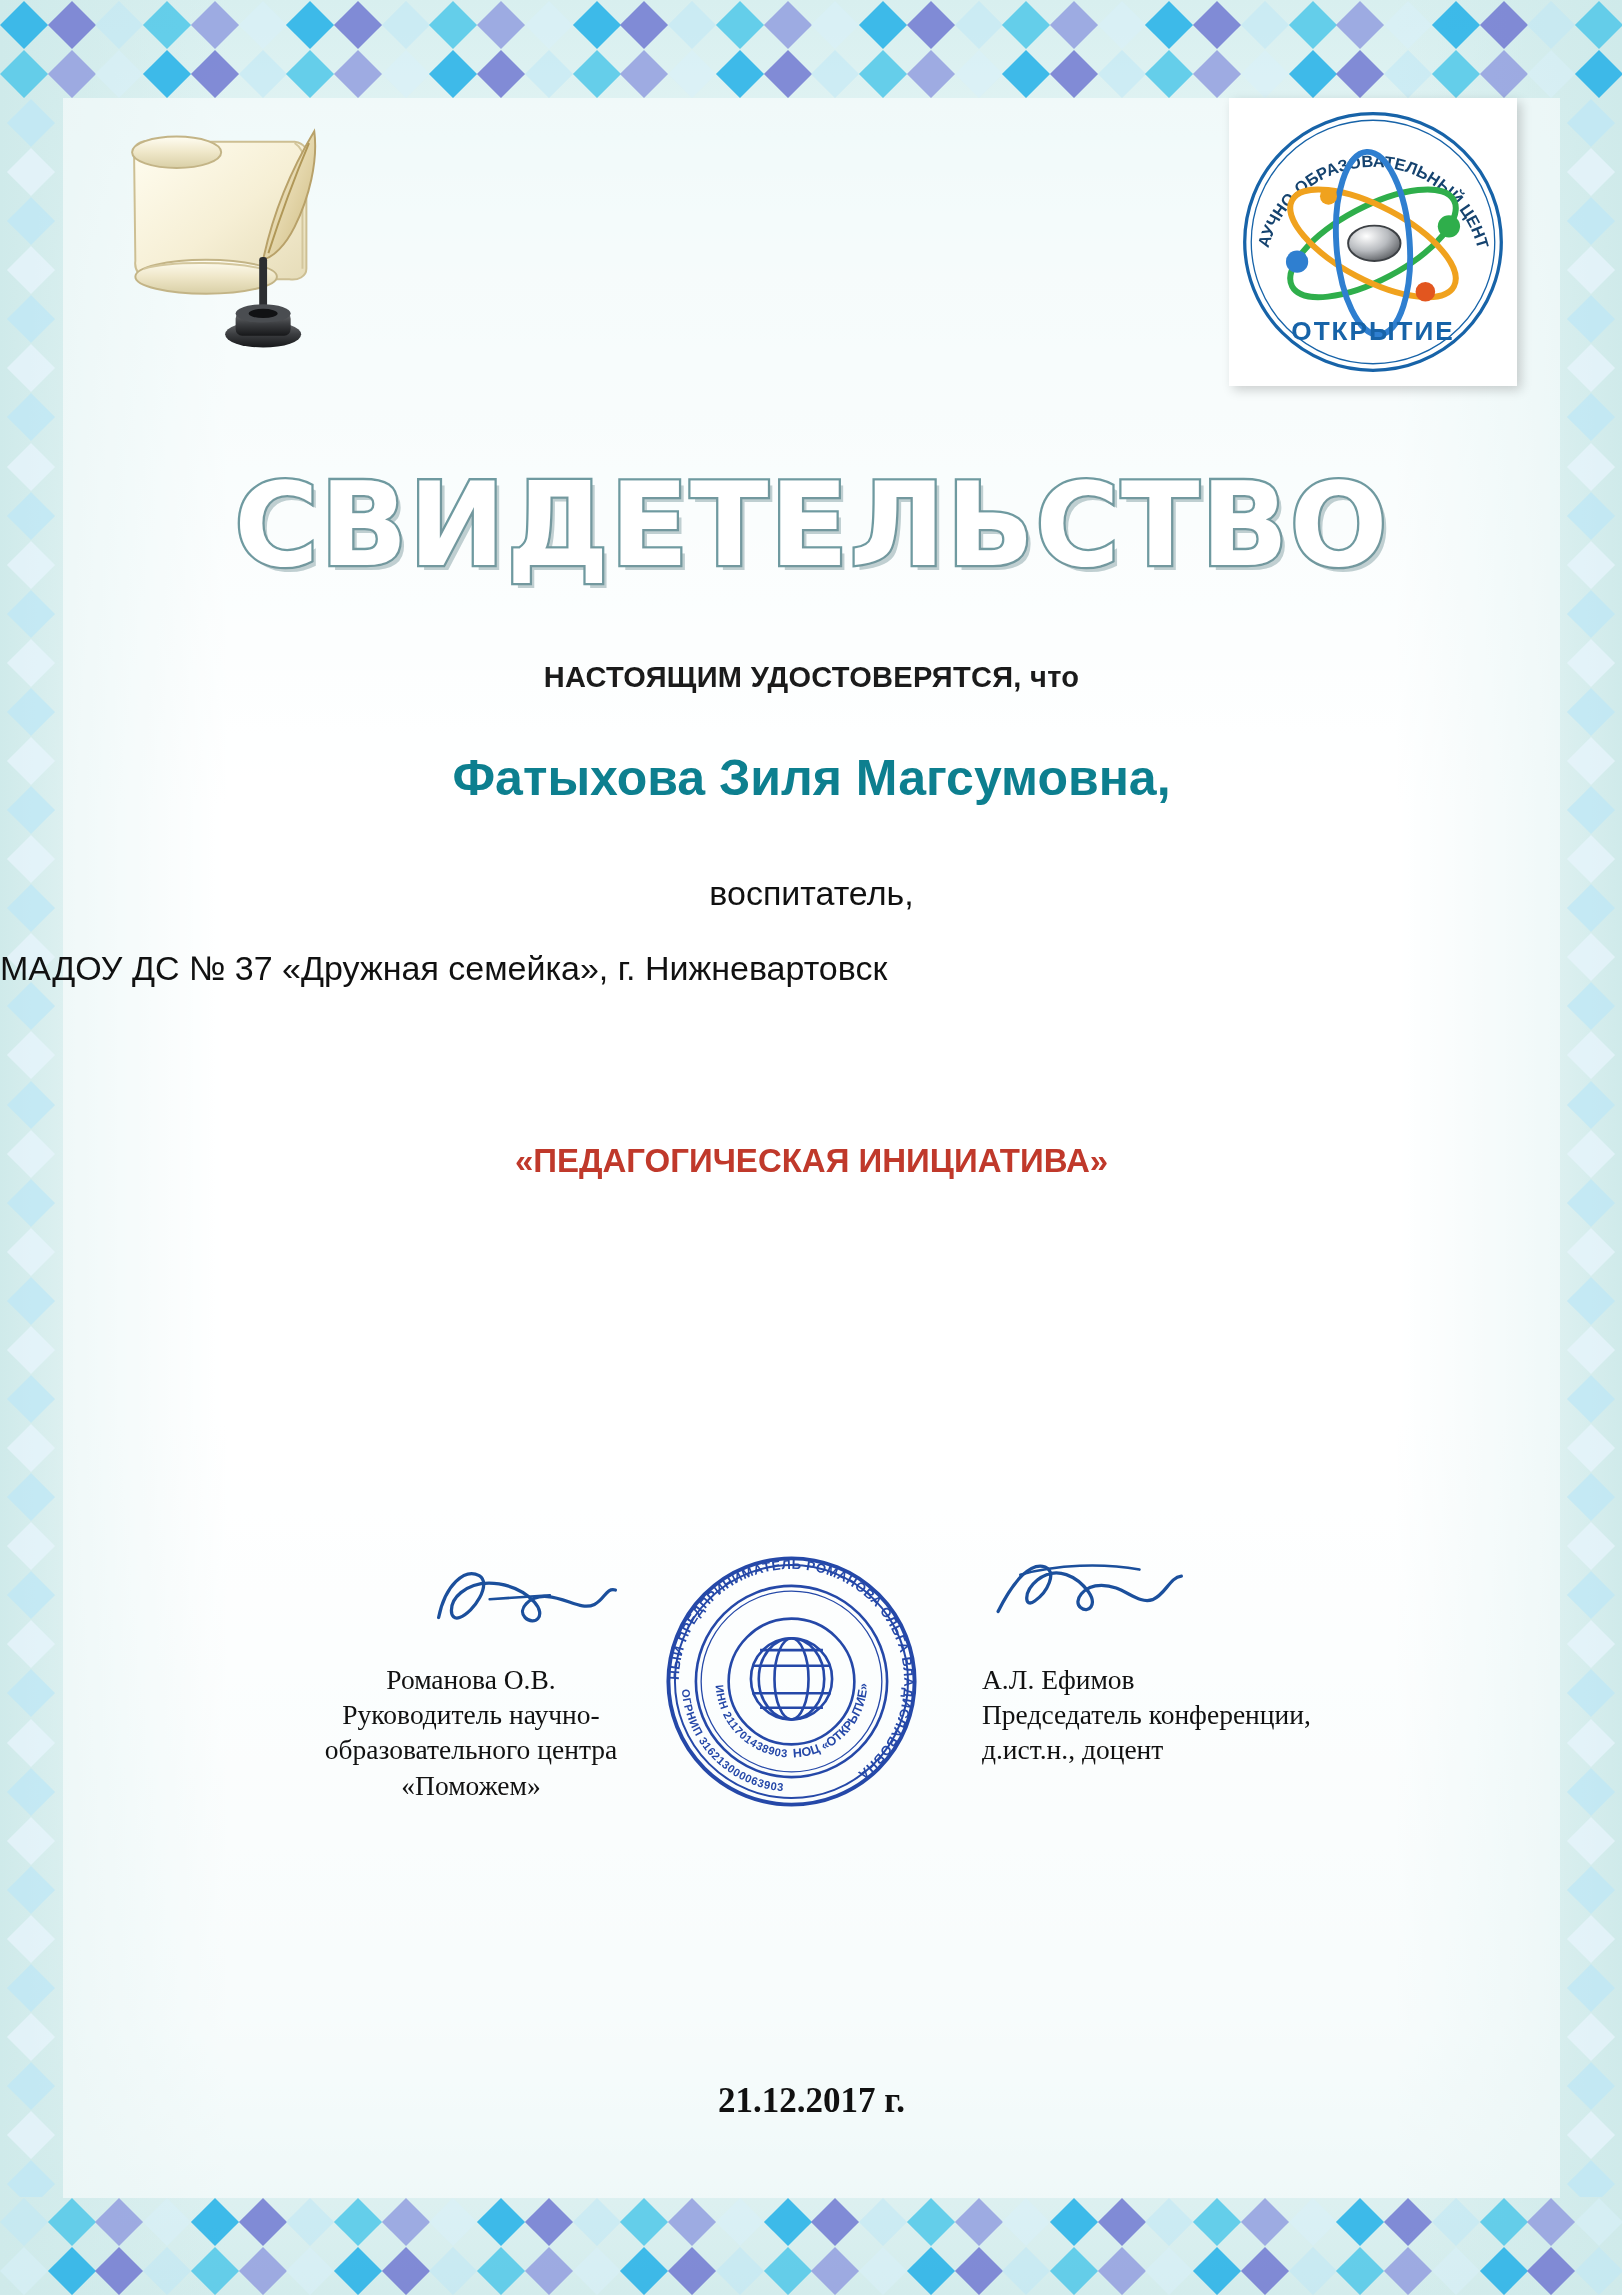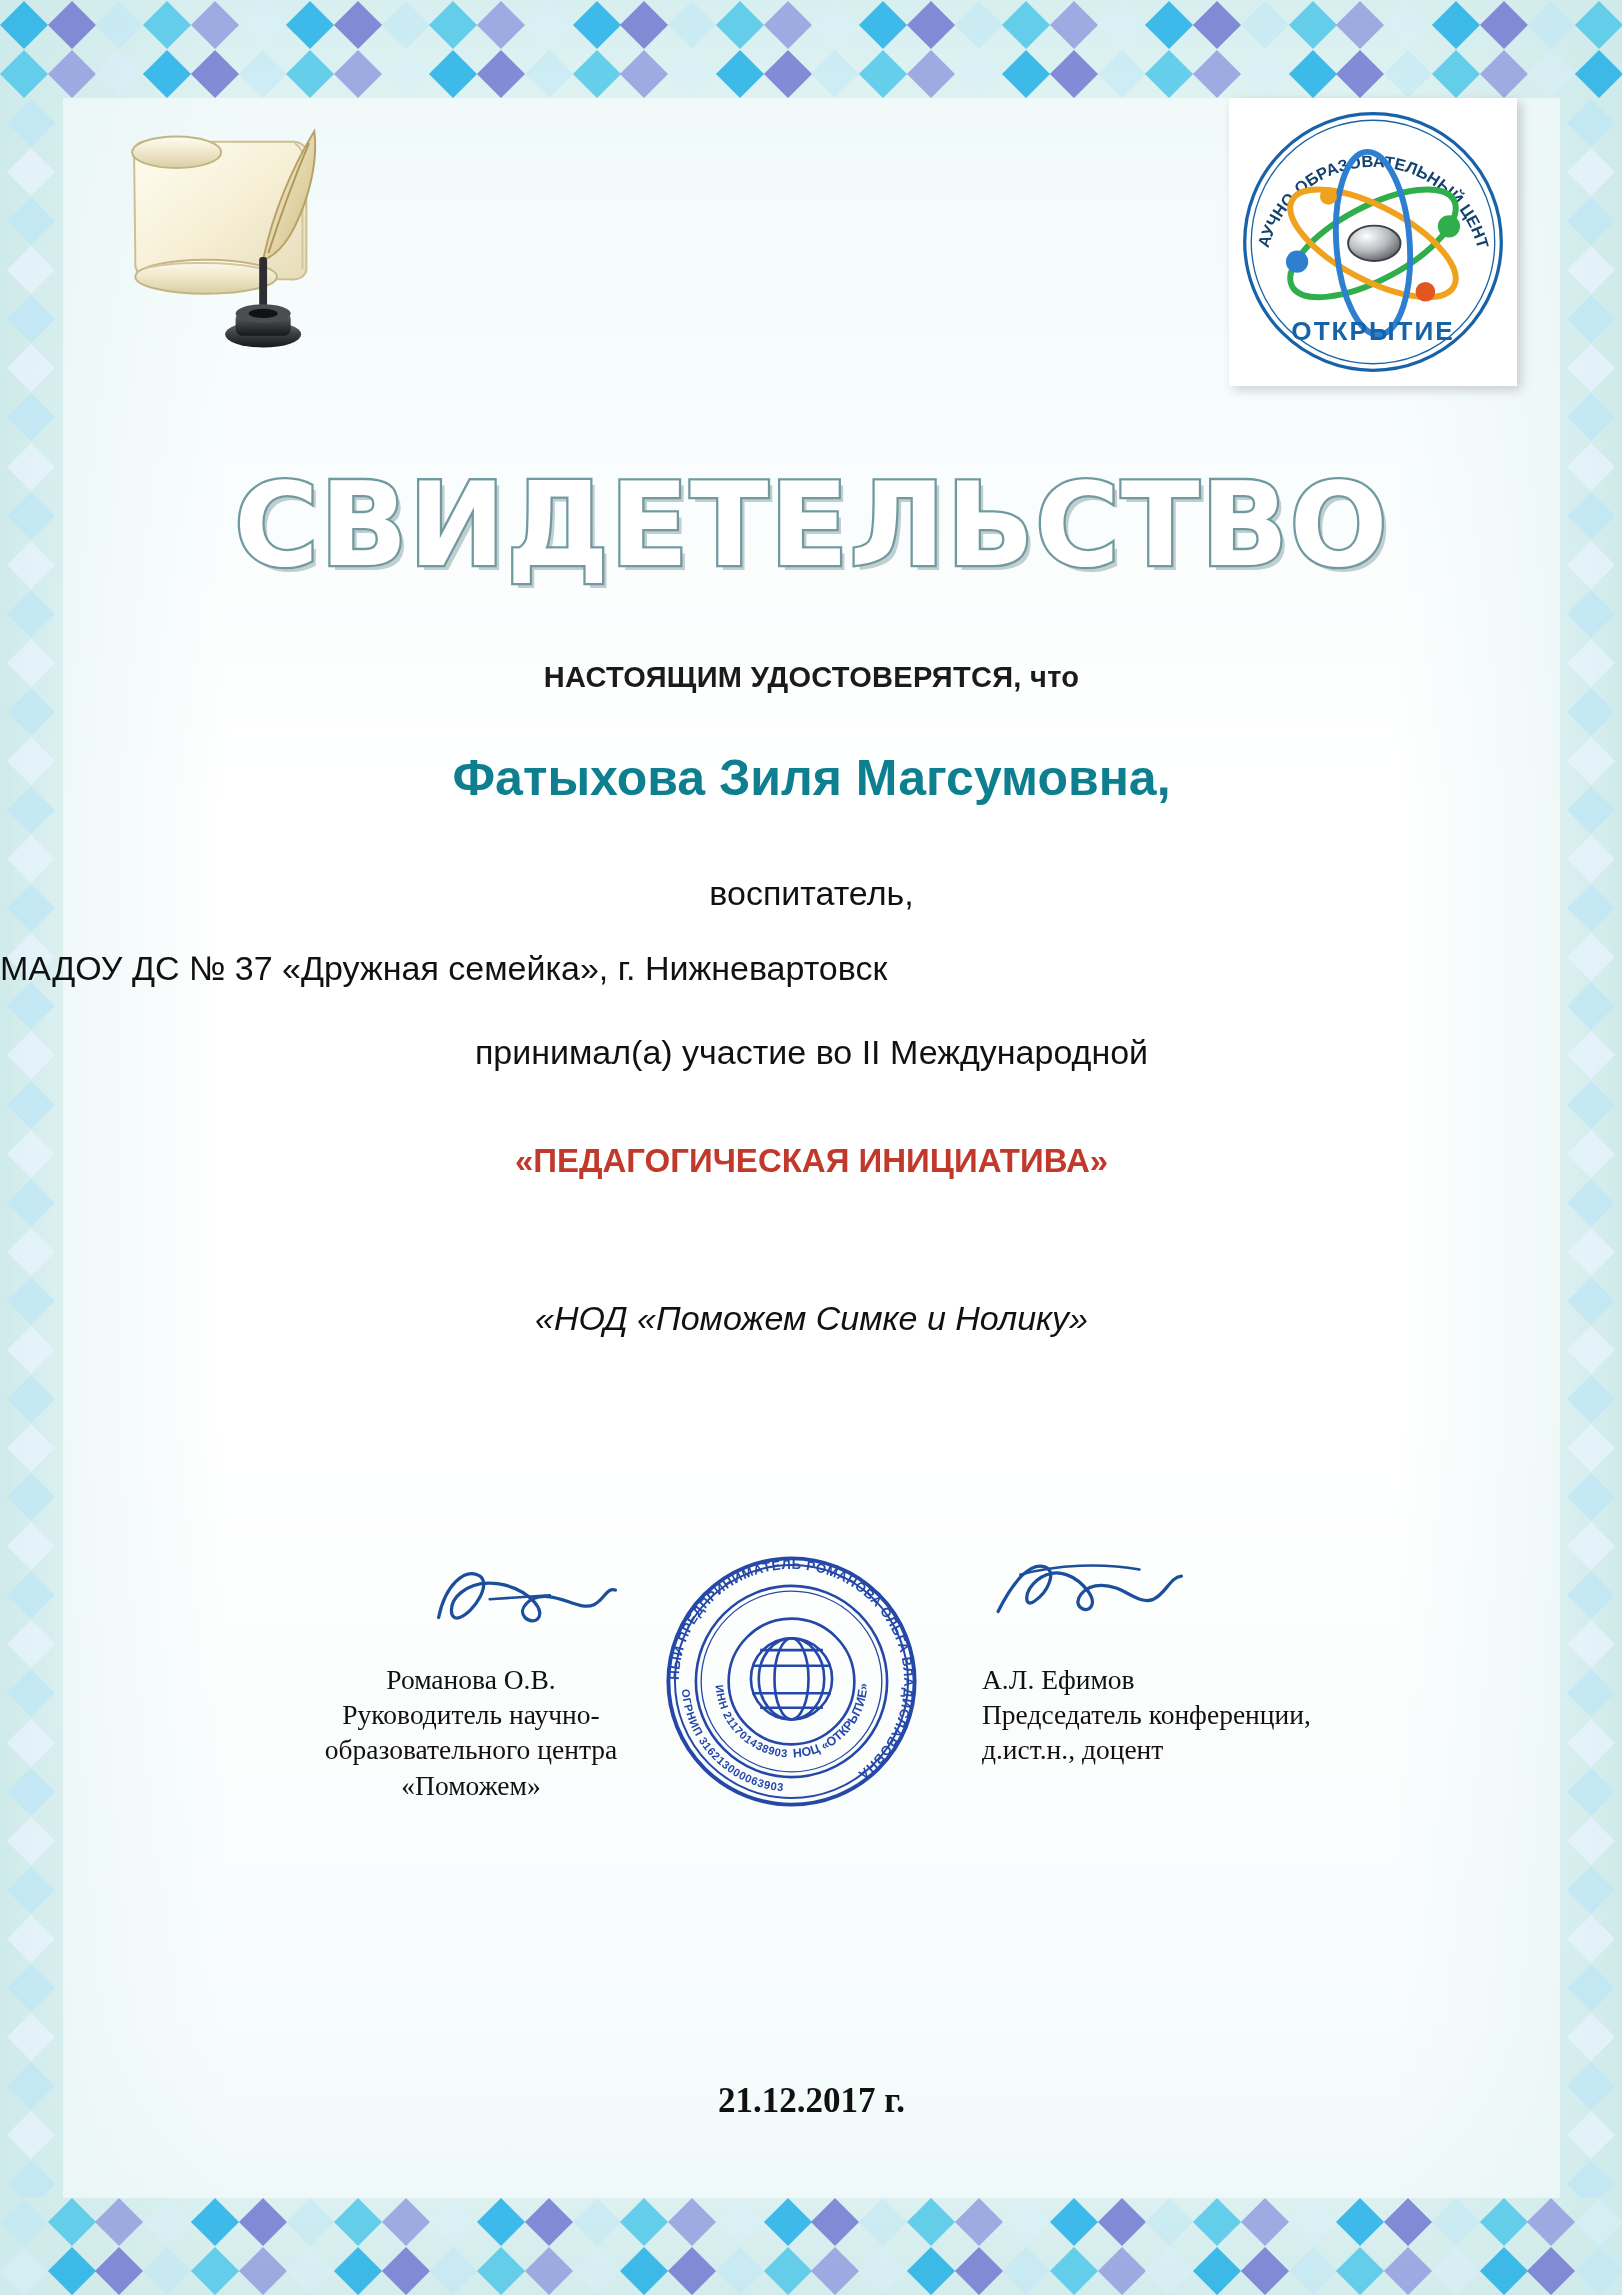--- a/index.html
+++ b/index.html
@@ -1026,23 +1026,21 @@
       <ellipse cx="222" cy="222" rx="40" ry="27" fill="url(#nuc)" stroke="#3c4044" stroke-width="3"></ellipse>
       <text x="220" y="370" text-anchor="middle" font-family="'Liberation Sans', sans-serif" font-size="40" font-weight="bold" fill="#1763a8" letter-spacing="3">ОТКРЫТИЕ</text>
     </svg>
   </div>
 
   <div class="title">СВИДЕТЕЛЬСТВО</div>
   <div class="subtitle">НАСТОЯЩИМ УДОСТОВЕРЯТСЯ, что</div>
   <div class="recipient">Фатыхова Зиля Магсумовна,</div>
   <div class="role">воспитатель,</div>
   <div class="org">МАДОУ ДС № 37 «Дружная семейка», г. Нижневартовск</div>
-  <div class="part1">принимал(а) участие во II Международной</div>
   <div class="conf-name">«ПЕДАГОГИЧЕСКАЯ ИНИЦИАТИВА»</div>
-  <div class="work-title">«НОД «Поможем Симке и Нолику»</div>
 
   <div class="sign-left-img">
     <svg viewBox="0 0 330 120" width="216" height="79" xmlns="http://www.w3.org/2000/svg">
       <path d="M30 86 C 40 36, 70 10, 92 22 C 112 34, 84 78, 62 86 C 46 92, 44 64, 64 48 C 96 22, 150 34, 176 62 C 196 84, 176 100, 162 86 C 150 74, 168 52, 196 54 C 226 56, 248 76, 268 66 C 284 58, 286 40, 300 44" fill="none" stroke="#1b4f9c" stroke-width="5" stroke-linecap="round"></path>
       <path d="M108 58 L 200 52" fill="none" stroke="#1b4f9c" stroke-width="4" stroke-linecap="round"></path>
     </svg>
   </div>
   <div class="sign-right-img">
     <svg viewBox="0 0 330 120" width="216" height="79" xmlns="http://www.w3.org/2000/svg">
       <path d="M20 92 C 44 44, 70 16, 92 24 C 110 32, 96 62, 76 76 C 60 88, 58 62, 80 44 C 110 20, 142 40, 158 62 C 172 82, 158 96, 146 86 C 134 76, 150 52, 178 52 C 212 52, 232 82, 256 74 C 276 66, 282 40, 300 38" fill="none" stroke="#1b4f9c" stroke-width="5" stroke-linecap="round"></path>

